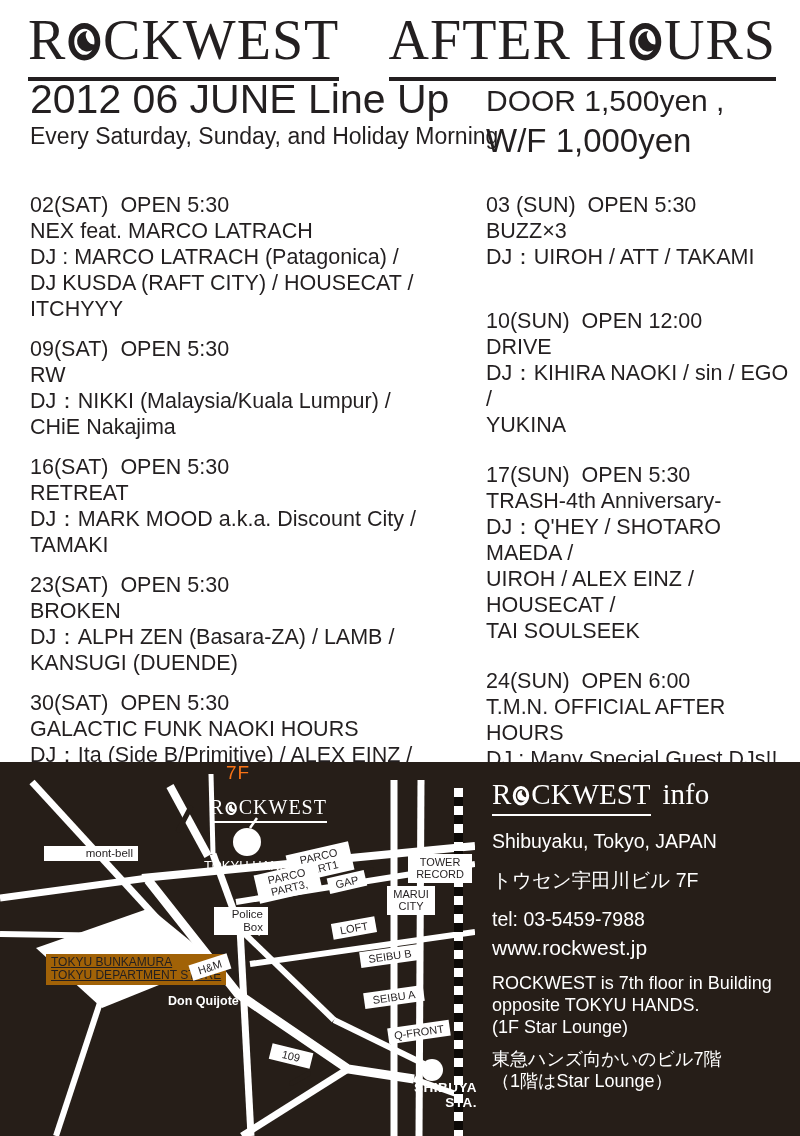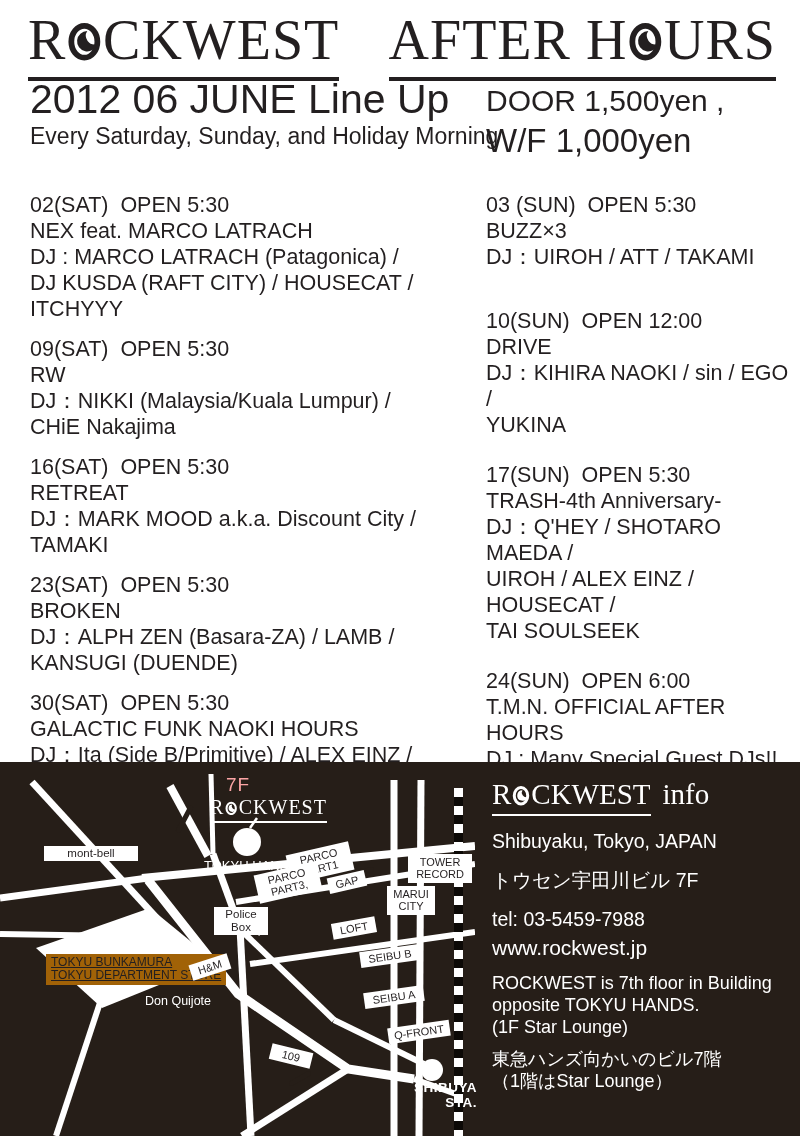--- a/index.html
+++ b/index.html
@@ -38,30 +38,30 @@
   .map-area{position:absolute;left:0;top:0;width:475px;height:374px;}
   .map-area svg.streets{position:absolute;left:0;top:0;}
   .railway{
     position:absolute;left:454px;top:26px;width:9px;height:348px;
     background:repeating-linear-gradient(180deg,#ffffff 0 9px,#0c0906 9px 18px);
   }
   .map-label{position:absolute;white-space:pre-line;z-index:2;line-height:1.12;}
   .lbl-white{color:#fff;font-size:13px;}
   .lbl-bold{font-weight:bold;font-size:13.5px;letter-spacing:.5px;}
   .lbl-bld{background:#fff;color:#231f20;font-size:11px;padding:2px 3px;text-align:center;}
-  .lbl-box{background:#fff;color:#231f20;font-size:11.5px;padding:1px 5px;text-align:center;}
+  .lbl-box{background:#fff;color:#231f20;font-size:11.5px;padding:1px 5px;text-align:right;}
   .lbl-white-sm{color:#fff;font-size:12.5px;}
   .lbl-bunka{background:#a16207;color:#231f20;font-size:12px;padding:2px 5px;text-decoration:underline;}
   .map-rockwest{
     position:absolute;left:210px;top:34px;z-index:2;
     font-family:"Liberation Serif","DejaVu Serif",serif;
     font-size:20px;color:#fff;border-bottom:2px solid #fff;
     padding-bottom:2px;letter-spacing:1px;white-space:nowrap;
   }
-  .map-7f{position:absolute;left:226px;top:12px;z-index:2;color:#fca5a5;font-size:19px;letter-spacing:1px;}
+  .map-7f{position:absolute;left:226px;top:0;z-index:2;color:#f97316;font-size:19px;letter-spacing:1px;}
   .strip{position:absolute;background:#261e18;border-radius:2px;z-index:2;}
   
   .info{position:absolute;left:492px;top:16px;width:300px;}
   .info-logo{
     font-family:"Liberation Serif","DejaVu Serif",serif;
     font-size:29px;color:#fff;white-space:nowrap;margin-bottom:16px;
   }
   .info-logo .uline{border-bottom:2px solid #fff;padding-bottom:4px;}
   .info-logo .suffix{margin-left:12px;}
   .info-line{font-size:19.5px;line-height:29px;}
@@ -208,21 +208,21 @@
 CITY</div>
       <div class="map-label lbl-box" style="left: 214px; top: 145px; width: 44px;">Police
 Box</div>
       <div class="map-label lbl-bld" style="left: 332px; top: 158px; width: 38px; transform: rotate(-10deg);">LOFT</div>
       <div class="map-label lbl-bld" style="left: 360px; top: 186px; width: 54px; transform: rotate(-8deg);">SEIBU B</div>
       <div class="map-label lbl-bld" style="left: 364px; top: 227px; width: 54px; transform: rotate(-8deg);">SEIBU A</div>
       <div class="map-label lbl-bld" style="left: 388px; top: 262px; width: 56px; transform: rotate(-8deg);">Q-FRONT</div>
       <div class="map-label lbl-bunka" style="left: 46px; top: 192px;">TOKYU BUNKAMURA
 TOKYU DEPARTMENT STORE</div>
       <div class="map-label lbl-bld" style="left: 190px; top: 197px; width: 34px; transform: rotate(-18deg);">H&amp;M</div>
-      <div class="map-label lbl-white-sm" style="left: 145px; top: 232px;">Don Quijote</div>
+      <div class="map-label lbl-white-sm" style="left: 168px; top: 232px; font-weight: bold;">Don Quijote</div>
       <div class="map-label lbl-bld" style="left: 270px; top: 286px; width: 36px; transform: rotate(14deg);">109</div>
       <div class="map-label lbl-white lbl-bold" style="left: 414px; top: 318px; text-align: right;">SHIBUYA
 STA.</div>
     </div>
 
   <div class="info">
     <div class="info-logo"><span class="uline"><span>R</span><svg class="moon" viewBox="0 0 36 40">
             <ellipse cx="18" cy="20" rx="13.5" ry="16.5" fill="none" stroke="currentColor" stroke-width="6"></ellipse>
             <path d="M21 9 A10.5 10.5 0 1 0 31 22.5 A9 9 0 0 1 21 9 Z" fill="currentColor"></path>
           </svg><span>CKWEST</span></span><span class="suffix">info</span></div>

